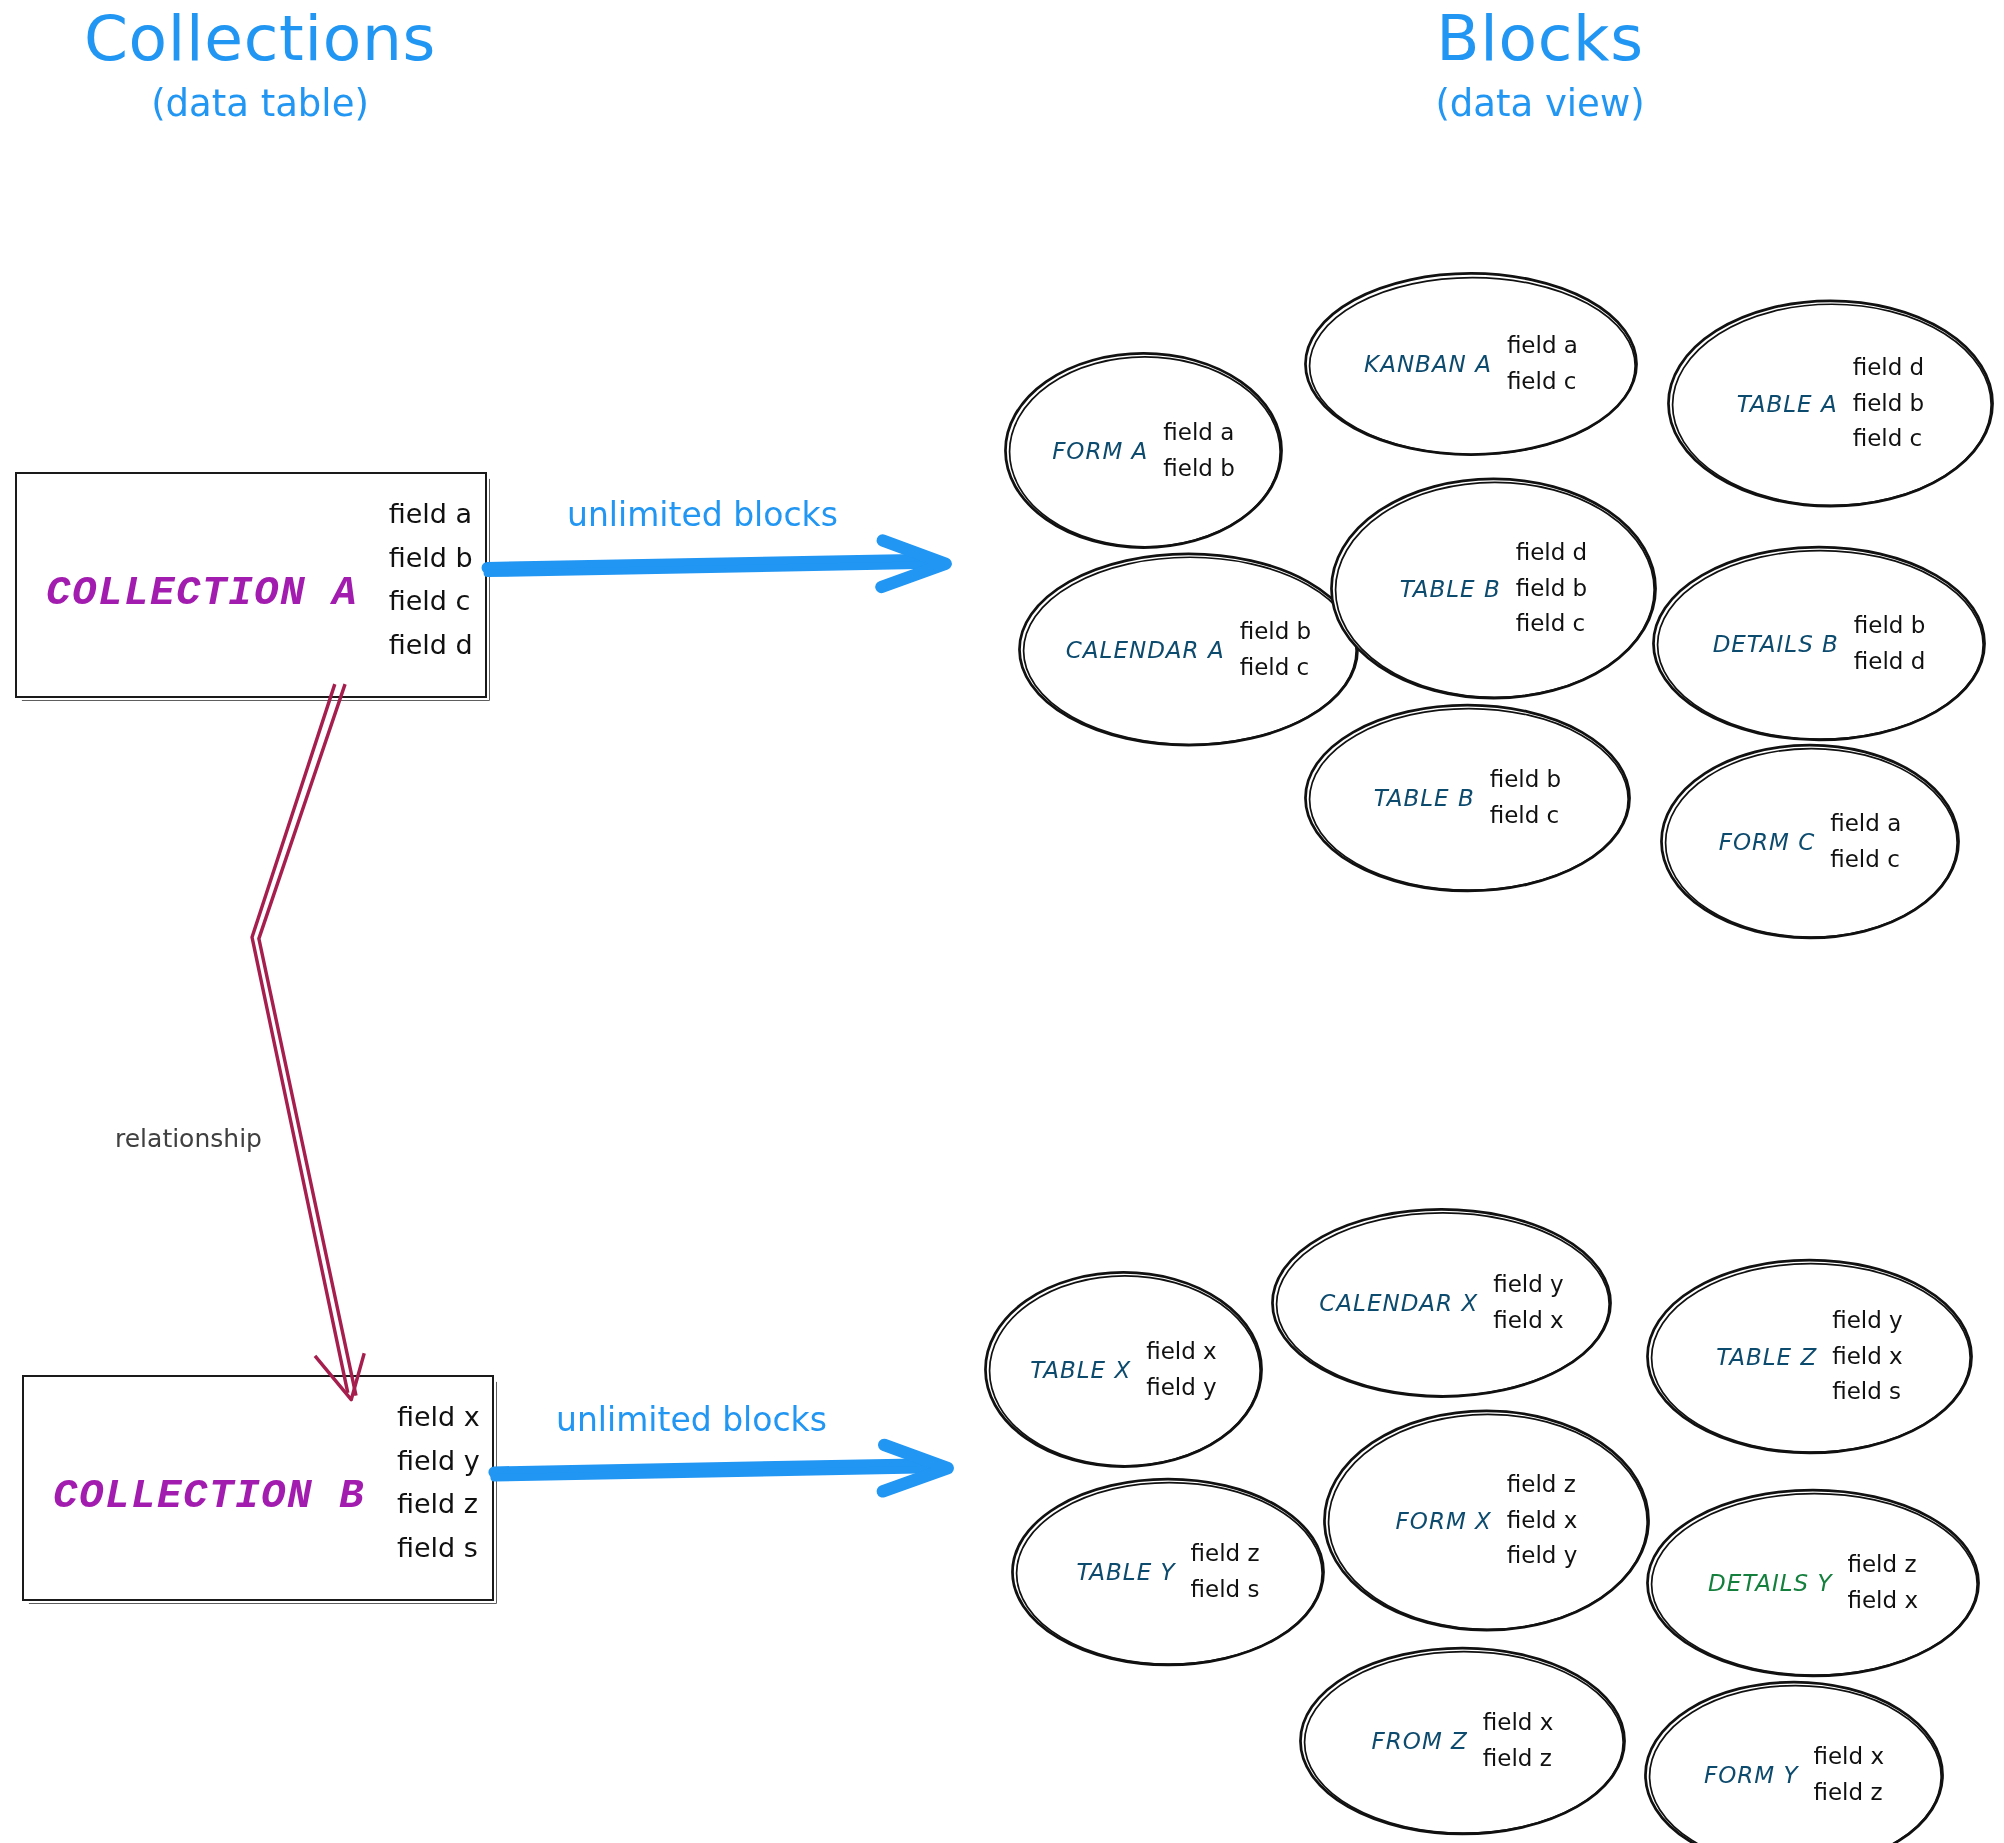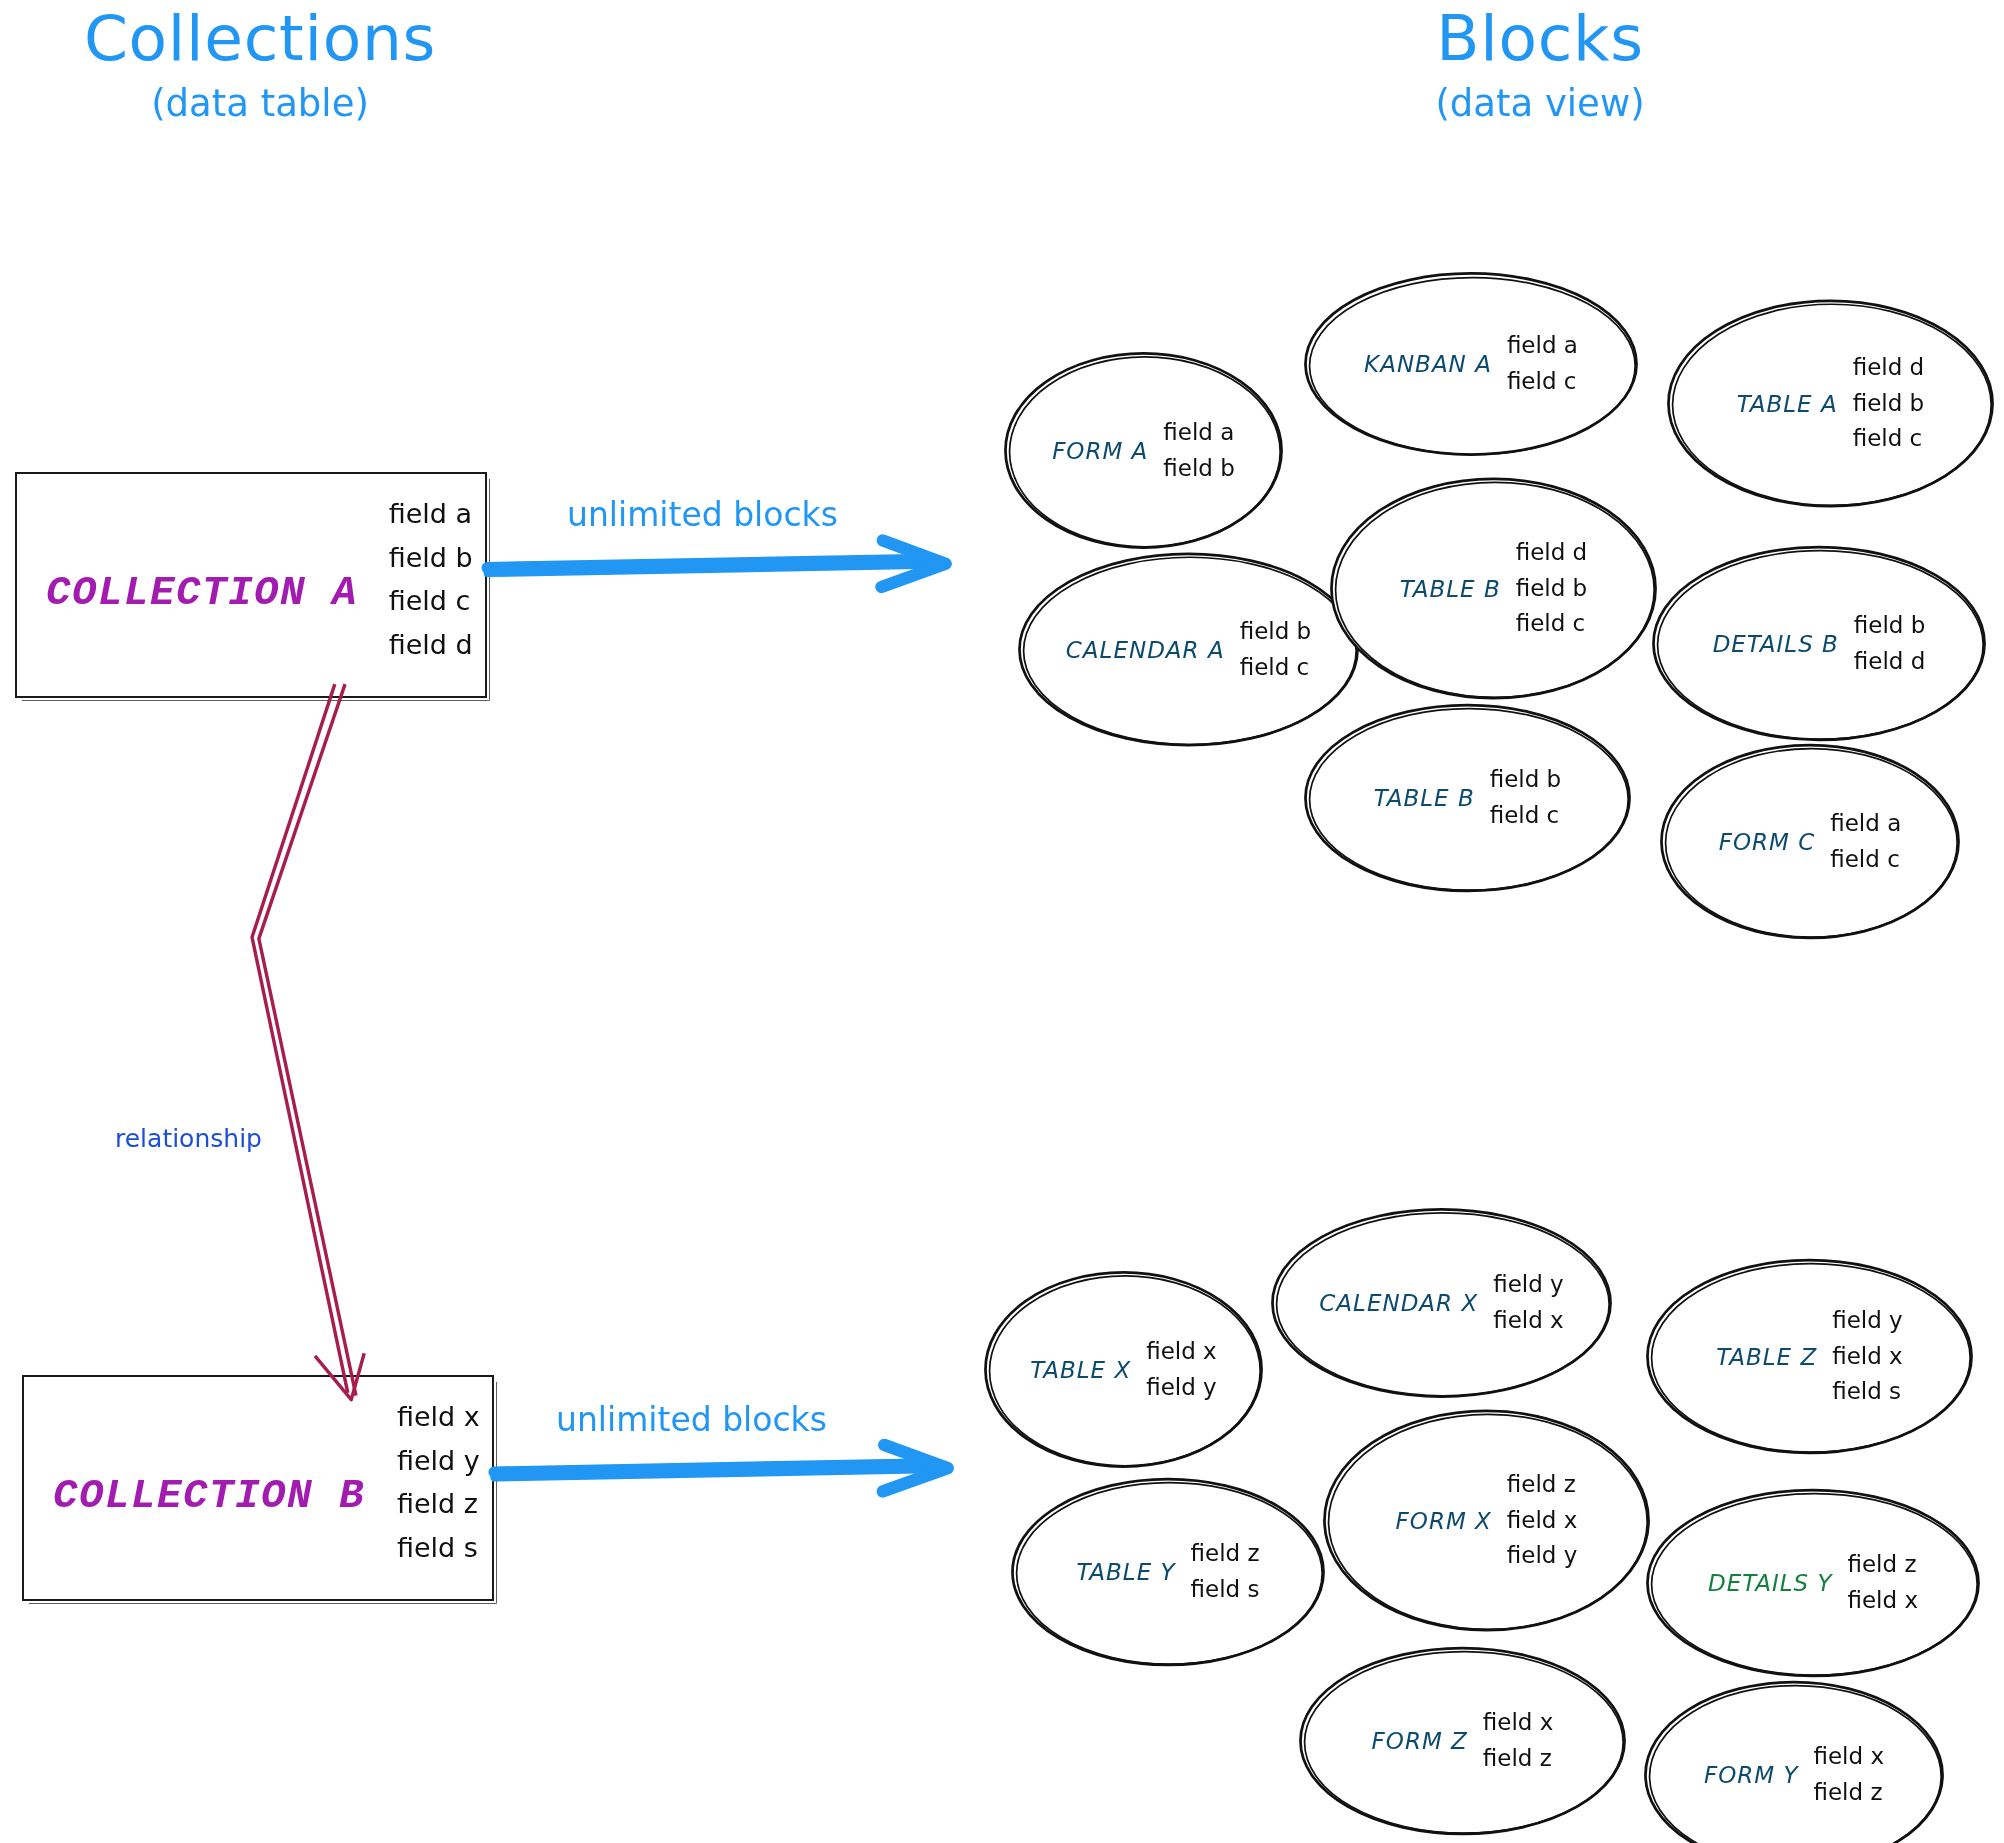--- a/index.html
+++ b/index.html
@@ -115,21 +115,21 @@
     pointer-events: none;
   }
   .arrow-label {
     position: absolute;
     color: #2196f3;
     font-size: 33px;
     white-space: nowrap;
   }
   .rel-label {
     position: absolute;
-    color: #1d4ed8;
+    color: #404040;
     font-size: 25px;
     white-space: nowrap;
   }
 </style>
 </head>
 <body>
 
 <div id="canvas">
 
   <div class="heading" style="left:1321px; top:6.8px; width:438px;">
@@ -386,21 +386,21 @@
       </span>
     </div>
   </div>
 
   <div class="ellipse" style="left:1295px; top:1642px; width:335px; height:198px;">
     <svg viewBox="0 0 490 290" preserveAspectRatio="none">
       <ellipse cx="245" cy="145" rx="237" ry="136" fill="#fff" stroke="#111" stroke-width="4"></ellipse>
       <ellipse cx="247" cy="147" rx="233" ry="133" fill="none" stroke="#111" stroke-width="2.5"></ellipse>
     </svg>
     <div class="content">
-      <span class="blk-name">FORM Z</span>
+      <span class="blk-name">FROM Z</span>
       <span class="blk-fields">
         <span class="fld">field x</span>
         <span class="fld">field z</span>
       </span>
     </div>
   </div>
 
   <div class="ellipse" style="left:1640px; top:1676px; width:308px; height:198px;">
     <svg viewBox="0 0 450 290" preserveAspectRatio="none">
       <ellipse cx="225" cy="145" rx="217" ry="136" fill="#fff" stroke="#111" stroke-width="4"></ellipse>

